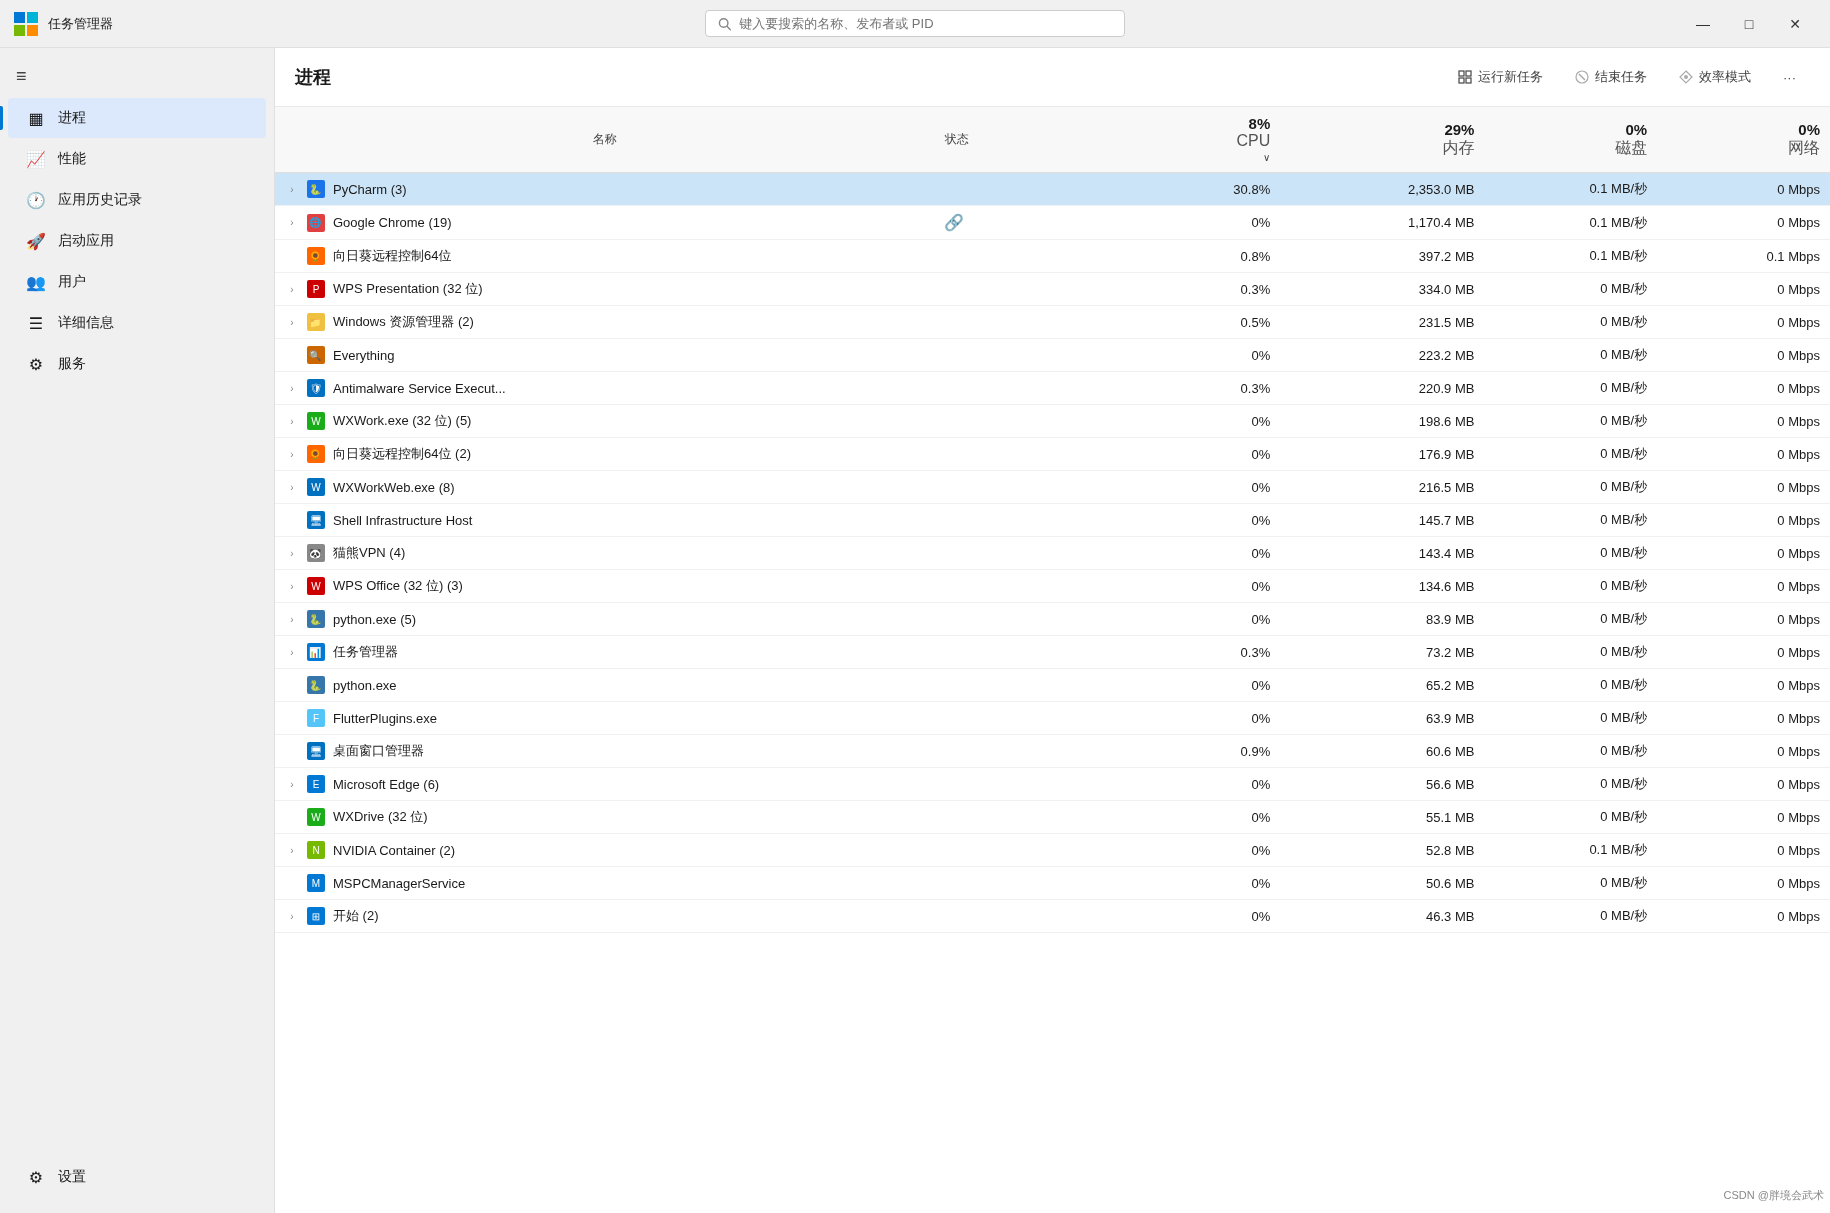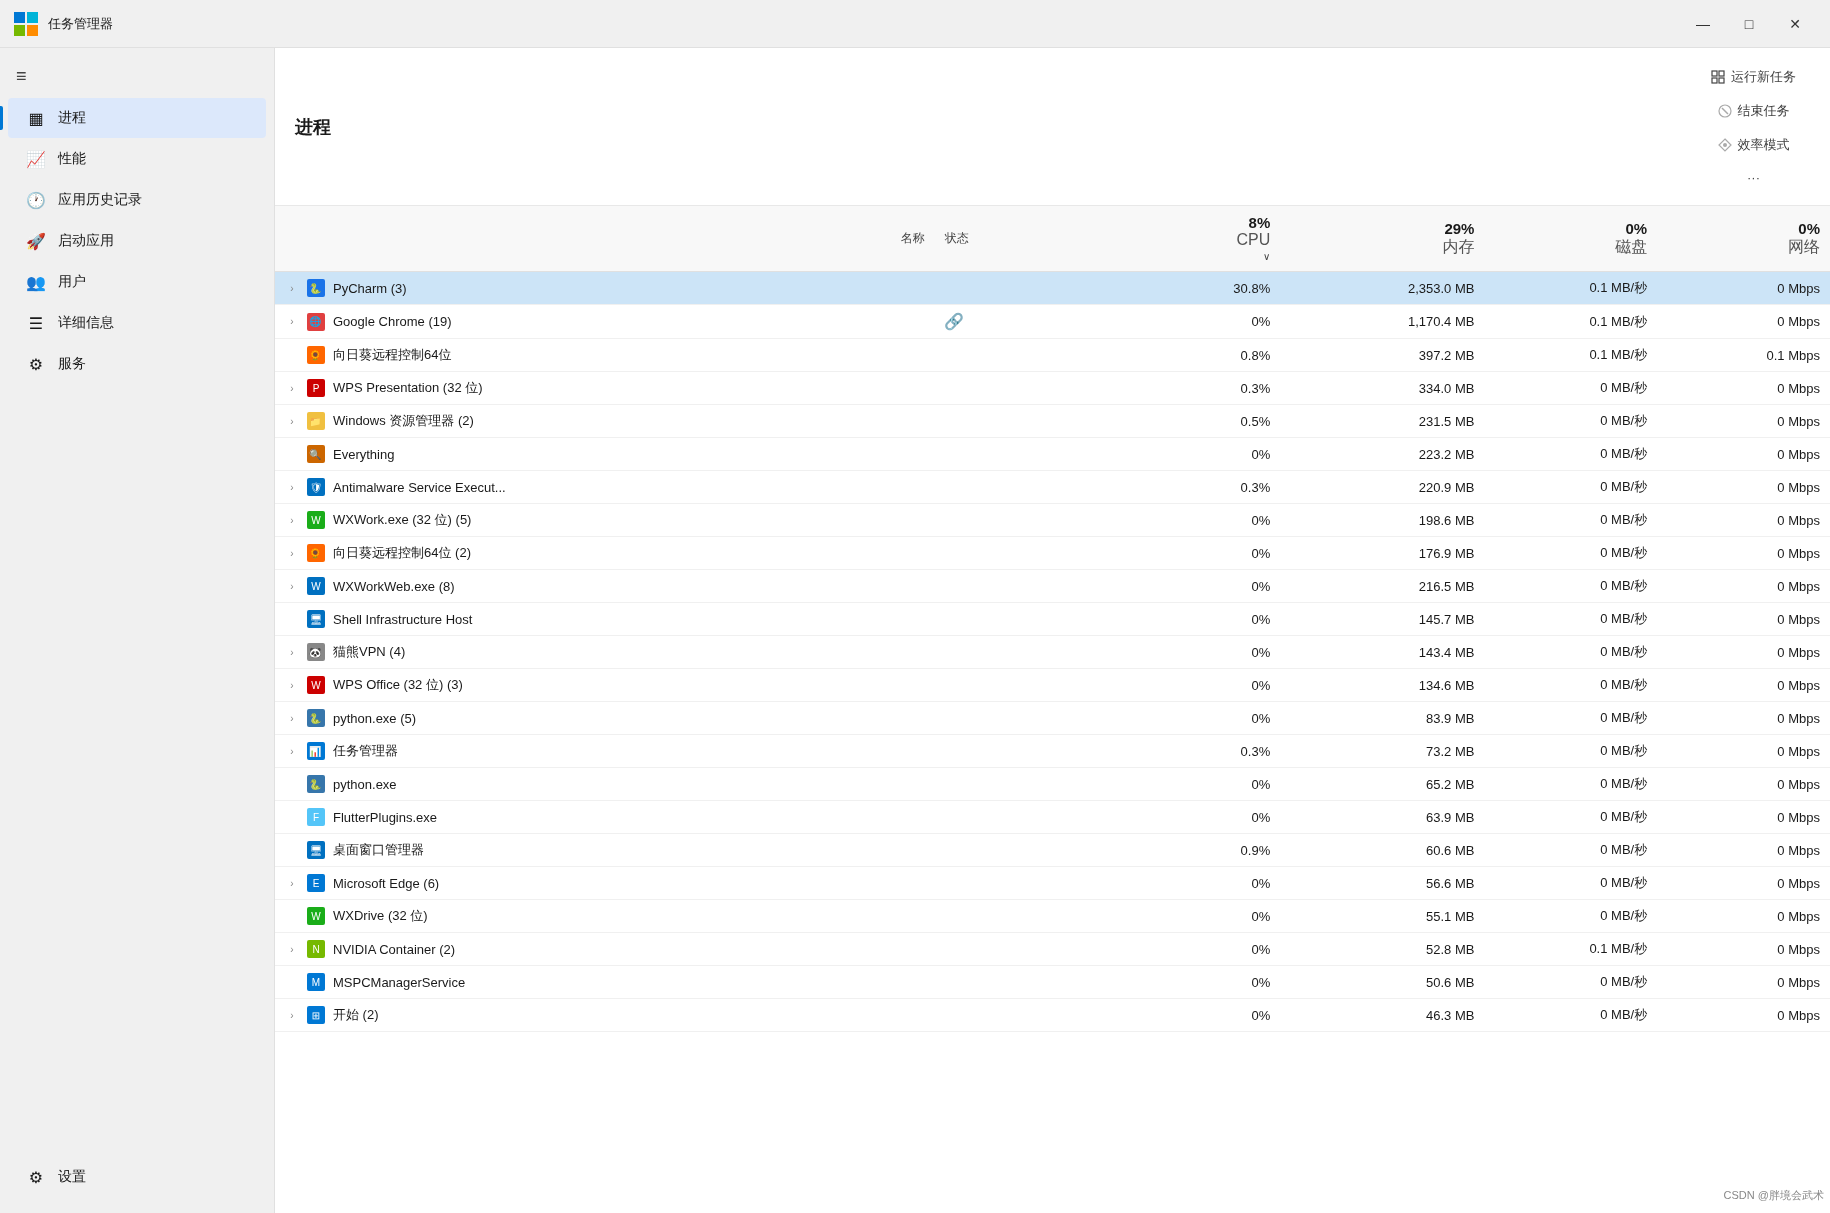--- a/index.html
+++ b/index.html
@@ -52,38 +52,38 @@
 
     
     .content { flex: 1; background: #fff; display: flex; flex-direction: column; }
 
     
     .content-header {
       display: flex; align-items: center; padding: 14px 20px; border-bottom: 1px solid #e8e8e8;
       background: #fff;
     }
     .content-title { font-size: 18px; font-weight: 600; color: #1a1a1a; }
-    .header-actions { margin-left: auto; display: flex; align-items: center; gap: 4px; flex-direction: column; }
+    .header-actions { margin-left: auto; display: flex; align-items: center; gap: 4px; }
     .header-btn {
       display: flex; align-items: center; gap: 6px; padding: 6px 14px; border: none;
       background: transparent; cursor: pointer; font-size: 13px; color: #444; border-radius: 4px;
       font-family: 'Microsoft YaHei', 'Segoe UI', sans-serif;
     }
     .header-btn.disabled { color: #404040; cursor: default; }
 
     
     .table-container { flex: 1; overflow-y: auto; overflow-x: hidden; }
     .proc-table { width: 100%; border-collapse: collapse; }
     .proc-table thead { position: sticky; top: 0; z-index: 10; }
     .proc-table th {
       background: #f8f8f8; border-bottom: 1px solid #e0e0e0;
       padding: 8px 10px; text-align: right; font-weight: 400; color: #444;
       font-size: 12px; white-space: nowrap; user-select: none;
     }
-    .proc-table th.name-col { text-align: right; width: 420px; }
+    .proc-table th.name-col { text-align: center; width: 420px; }
     .proc-table th.status-col { text-align: left; width: 100px; }
     .proc-table th.cpu-col { width: 120px; }
     .proc-table th.mem-col { width: 130px; }
     .proc-table th.disk-col { width: 110px; }
     .proc-table th.net-col { width: 110px; }
 
     .col-header-top { font-size: 15px; font-weight: 600; color: #1a1a1a; display: block; }
     .col-header-label { font-size: 16px; color: #555; display: block; }
 
     .proc-table tbody tr { border-bottom: 1px solid #f0f0f0; cursor: pointer; }
@@ -115,20 +115,27 @@
 <div class="titlebar">
   <div class="titlebar-logo">
     <svg width="28" height="28" viewBox="0 0 28 28">
       <rect x="2" y="2" width="11" height="11" fill="#0078d4"></rect>
       <rect x="15" y="2" width="11" height="11" fill="#00b4d8"></rect>
       <rect x="2" y="15" width="11" height="11" fill="#76b900"></rect>
       <rect x="15" y="15" width="11" height="11" fill="#ff8c00"></rect>
     </svg>
   </div>
   <span class="titlebar-title">任务管理器</span>
+  <div class="titlebar-search">
+    <svg width="14" height="14" viewBox="0 0 14 14">
+      <circle cx="6" cy="6" r="4.5" fill="none" stroke="#888" stroke-width="1.5"></circle>
+      <line x1="9.5" y1="9.5" x2="13" y2="13" stroke="#888" stroke-width="1.5" stroke-linecap="round"></line>
+    </svg>
+    <input type="text" placeholder="键入要搜索的名称、发布者或 PID" style="">
+  </div>
   <div class="titlebar-controls">
     <button class="titlebar-btn">—</button>
     <button class="titlebar-btn">□</button>
     <button class="titlebar-btn close">✕</button>
   </div>
 </div>
 
 <div class="main-layout">
 
   <div class="sidebar">

